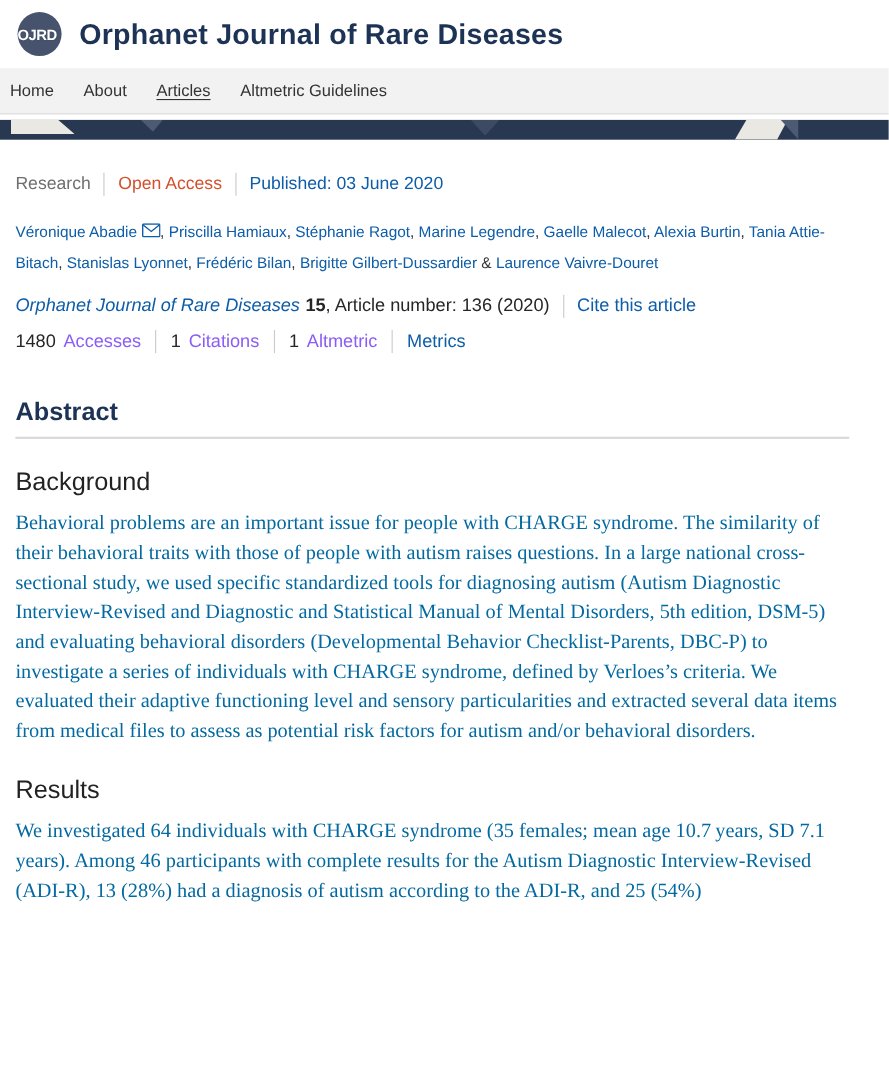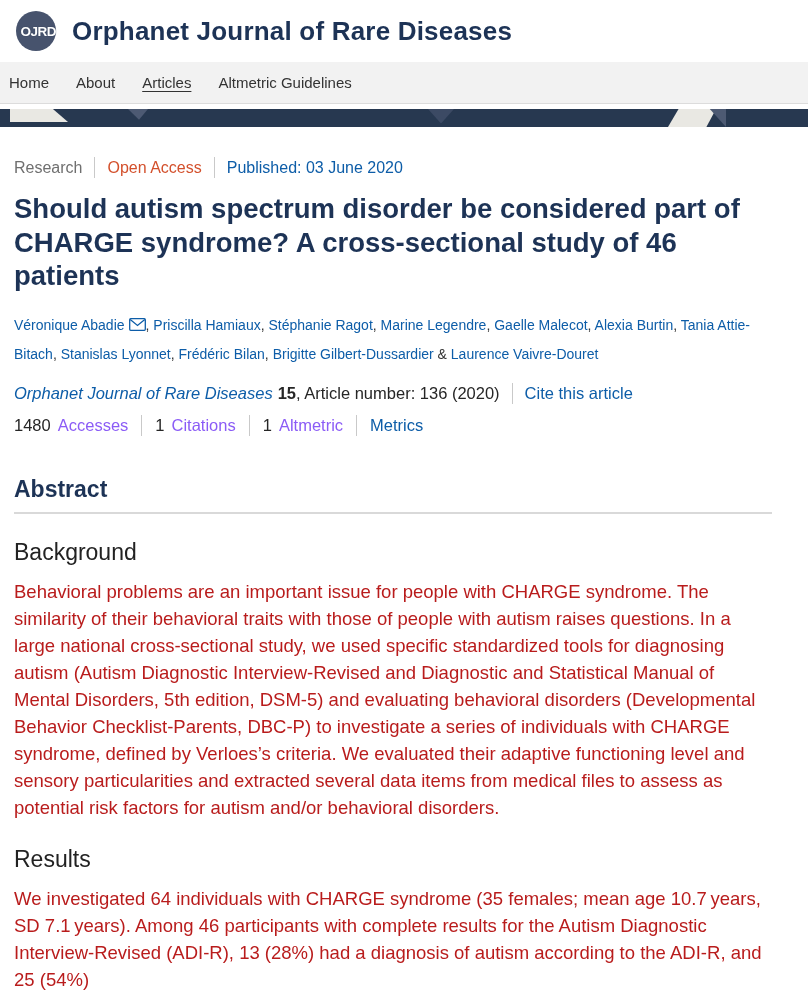--- a/index.html
+++ b/index.html
@@ -18,21 +18,21 @@
     display: flex;
     align-items: center;
     padding-left: 16px;
     background: #ffffff;
   }
   .logo-circle {
     width: 40px; height: 40px;
     border-radius: 50%;
     background: #47536d;
     color: #ffffff;
-    display: flex; align-items: center; justify-content: flex-end;
+    display: flex; align-items: center; justify-content: flex-start;
     font-weight: bold;
     font-size: 13.5px;
     letter-spacing: -0.5px;
     text-shadow: 0 0 1px #2c3850;
     flex: 0 0 auto;
   }
   .journal-title {
     margin-left: 16px;
     font-size: 26px;
     font-weight: bold;
@@ -173,24 +173,24 @@
   }
   .section-heading {
     margin-top: 25px;
     font-size: 23px;
     font-weight: 400;
     color: #222222;
   }
   .section-para {
     margin-top: 12px;
     max-width: 758px;
-    font-family: Liberation Sans, sans-serif;
+    font-family: Liberation Serif, serif;
     font-size: 18.5px;
     line-height: 27px;
-    color: #b91c1c;
+    color: #0369a1;
   }
 </style>
 </head>
 <body>
 
 <header class="site-header">
   <div class="logo-circle">
     <span>OJRD</span>
   </div>
   <h1 class="journal-title">Orphanet Journal of Rare Diseases</h1>
@@ -214,21 +214,20 @@
 <main class="content">
 
   <div class="meta-line">
     <span class="meta-type">Research</span>
     <span class="sep"></span>
     <span class="meta-access">Open Access</span>
     <span class="sep"></span>
     <a class="link">Published: 03 June 2020</a>
   </div>
 
-  <h2 class="article-title">Should autism spectrum disorder be considered part of CHARGE syndrome? A cross-sectional study of 46 patients</h2>
 
   <div class="authors">
     <span><a class="link">Véronique Abadie</a><svg class="envelope-icon" width="17" height="13" viewBox="0 0 17 13">
           <rect x="0.7" y="0.7" width="15.6" height="11.6" rx="1" fill="none" stroke="#0d5da8" stroke-width="1.3"></rect>
           <polyline points="1.2,1.6 8.5,7.4 15.8,1.6" fill="none" stroke="#0d5da8" stroke-width="1.3"></polyline>
         </svg><span>, </span></span>
     <span><a class="link">Priscilla Hamiaux</a><span>, </span></span>
     <span><a class="link">Stéphanie Ragot</a><span>, </span></span>
     <span><a class="link">Marine Legendre</a><span>, </span></span>
     <span><a class="link">Gaelle Malecot</a><span>, </span></span>

